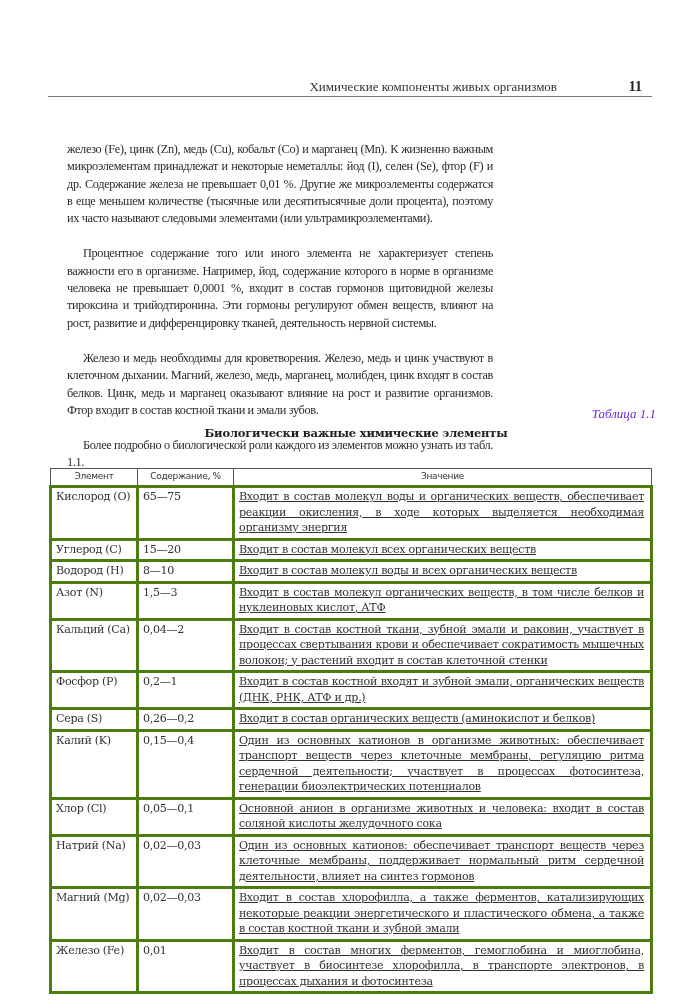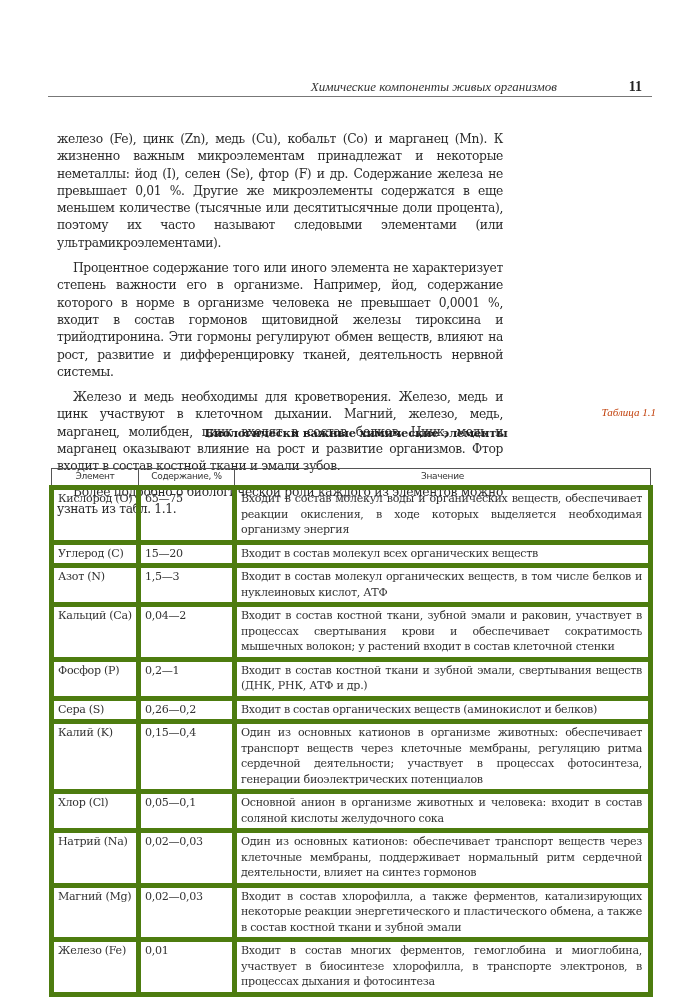--- a/index.html
+++ b/index.html
@@ -1,38 +1,38 @@
 <!DOCTYPE html>
 <html><head>
 <meta charset="utf-8">
 <style>
   html, body { margin: 0; padding: 0; background: #ffffff; }
   body { width: 687px; height: 1000px; position: relative; overflow: hidden;
          font-family: "DejaVu Serif", "Liberation Serif", serif; color: #2a2a2a; }
   .running-head { position: absolute; left: 48px; top: 79px; width: 604px; height: 20px; }
-  .running-title { position: absolute; right: 95px; top: 0; font-style: italic; font-size: 13px; color: #333;
+  .running-title { position: absolute; right: 95px; top: 0; font-size: 13px; color: #333;
                    font-family: "Liberation Serif", "DejaVu Serif", serif; text-align: center; }
   .page-number { position: absolute; right: 10px; top: 0; font-size: 14px; color: #222; font-weight: bold;
                  font-family: "Liberation Serif", serif; }
   .head-rule { position: absolute; left: 48px; top: 96px; width: 604px; height: 0; border-top: 1.5px solid #777; }
   .body-text { position: absolute; left: 49px; top: 123px; width: 462px; font-size: 12.3px; line-height: 17.3px;
                text-align: justify; font-family: "DejaVu Serif", serif; color: #2b2b2b; letter-spacing: -0.35px; }
-  .body-text p { margin: 8px; text-indent: 0; }
+  .body-text p { margin: 18px; text-indent: 0; font-family: Liberation Serif, serif; }
   .body-text p.indent { text-indent: 16px; }
-  .table-label { position: absolute; right: 31px; top: 406px; font-style: italic; font-size: 11px; color: #c2410c;
+  .table-label { position: absolute; right: 31px; top: 406px; font-style: italic; font-size: 13px; color: #6d28d9;
                  font-family: "Liberation Serif", serif; }
   .table-title { position: absolute; left: 54px; width: 604px; top: 426px; text-align: center; font-weight: bold;
                  font-size: 11.5px; color: #222; font-family: "DejaVu Serif", serif; letter-spacing: -0.2px; }
   table.data-table { position: absolute; left: 49px; top: 468px; width: 604px; border-collapse: collapse;
                      font-size: 11.1px; line-height: 15.5px; color: #333; letter-spacing: -0.3px; }
   table.data-table th { font-family: "DejaVu Sans", sans-serif; font-weight: normal; font-size: 9px;
                         border: 1px solid #555; height: 16px; padding: 0 3px; color: #333; }
-  table.data-table td { border: 5px solid #4d7c0f; vertical-align: top; padding: 1px 3px 2px 4px;
+  table.data-table td { border: 3px solid #4d7c0f; vertical-align: top; padding: 1px 3px 2px 4px;
                         font-family: "DejaVu Serif", serif; }
-  table.data-table td.desc { text-align: justify; padding-right: 6px; }
+  table.data-table td.desc { text-align: justify; padding-right: 6px; text-decoration: underline; }
   .col-el { width: 80px; }
   .col-pct { width: 89px; }
 </style>
 </head>
 <body>
 
 <div class="running-head">
   <span class="running-title">Химические компоненты живых организмов</span>
   <span class="page-number">11</span>
 </div>
@@ -61,33 +61,38 @@
         <td>Кислород (O)</td>
         <td>65—75</td>
         <td class="desc">Входит в состав молекул воды и органических веществ, обеспечивает реакции окисления, в ходе которых выделяется необходимая организму энергия</td>
       </tr>
       <tr>
         <td>Углерод (C)</td>
         <td>15—20</td>
         <td class="desc">Входит в состав молекул всех органических веществ</td>
       </tr>
       <tr>
+        <td>Водород (H)</td>
+        <td>8—10</td>
+        <td class="desc">Входит в состав молекул воды и всех органических веществ</td>
+      </tr>
+      <tr>
         <td>Азот (N)</td>
         <td>1,5—3</td>
         <td class="desc">Входит в состав молекул органических веществ, в том числе белков и нуклеиновых кислот, АТФ</td>
       </tr>
       <tr>
         <td>Кальций (Ca)</td>
         <td>0,04—2</td>
         <td class="desc">Входит в состав костной ткани, зубной эмали и раковин, участвует в процессах свертывания крови и обеспечивает сократимость мышечных волокон; у растений входит в состав клеточной стенки</td>
       </tr>
       <tr>
         <td>Фосфор (P)</td>
         <td>0,2—1</td>
-        <td class="desc">Входит в состав костной ткани и зубной эмали, свертывания веществ (ДНК, РНК, АТФ и др.)</td>
+        <td class="desc">Входит в состав костной входят и зубной эмали, органических веществ (ДНК, РНК, АТФ и др.)</td>
       </tr>
       <tr>
         <td>Сера (S)</td>
         <td>0,26—0,2</td>
         <td class="desc">Входит в состав органических веществ (аминокислот и белков)</td>
       </tr>
       <tr>
         <td>Калий (K)</td>
         <td>0,15—0,4</td>
         <td class="desc">Один из основных катионов в организме животных: обеспечивает транспорт веществ через клеточные мембраны, регуляцию ритма сердечной деятельности; участвует в процессах фотосинтеза, генерации биоэлектрических потенциалов</td>

